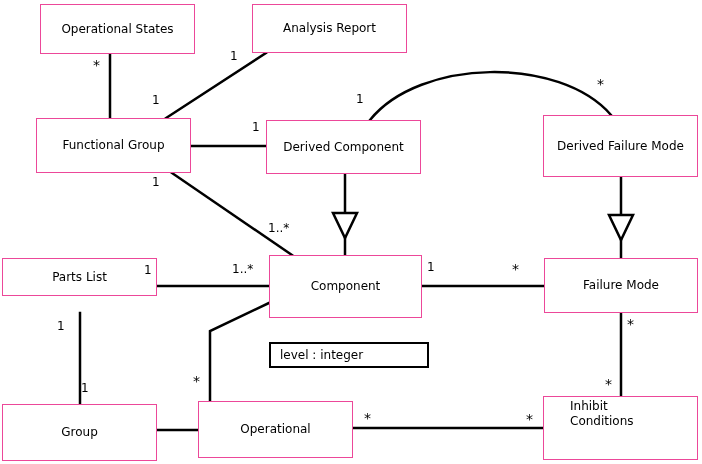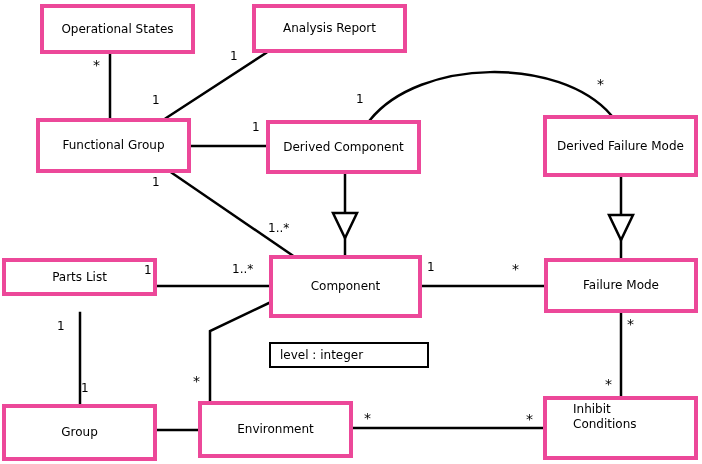--- a/index.html
+++ b/index.html
@@ -18,21 +18,21 @@
   #canvas svg {
     position: absolute;
     left: 0;
     top: 0;
     width: 702px;
     height: 464px;
   }
   .uml-class {
     position: absolute;
     box-sizing: border-box;
-    border: 4px solid #ec4899;
+    border: 1px solid #ec4899;
     background: #ffffff;
     display: flex;
     flex-direction: column;
   }
   .uml-name-compartment {
     flex: 1 1 auto;
     display: flex;
     align-items: center;
     justify-content: center;
     text-align: center;
@@ -145,21 +145,21 @@
 
   <div class="uml-class" style="left:544px; top:258px; width:154px; height:55px;justify-content:center;">
     <div class="uml-name-compartment">Failure Mode</div>
   </div>
 
   <div class="uml-class" style="left:2px; top:404px; width:155px; height:57px;">
     <div class="uml-name-compartment">Group</div>
   </div>
 
   <div class="uml-class" style="left:198px; top:401px; width:155px; height:57px;">
-    <div class="uml-name-compartment">Environment</div>
+    <div class="uml-name-compartment">Operational</div>
   </div>
 
   <div class="uml-class" style="left:543px; top:396px; width:155px; height:64px;">
     <div class="uml-name-compartment align-top-left" style="white-space: pre-line;">Inhibit
 Conditions</div>
   </div>
 
   <span class="mult-label star" style="left:93px; top:58px;">*</span>
 
   <span class="mult-label" style="left:230px; top:50px;">1</span>

